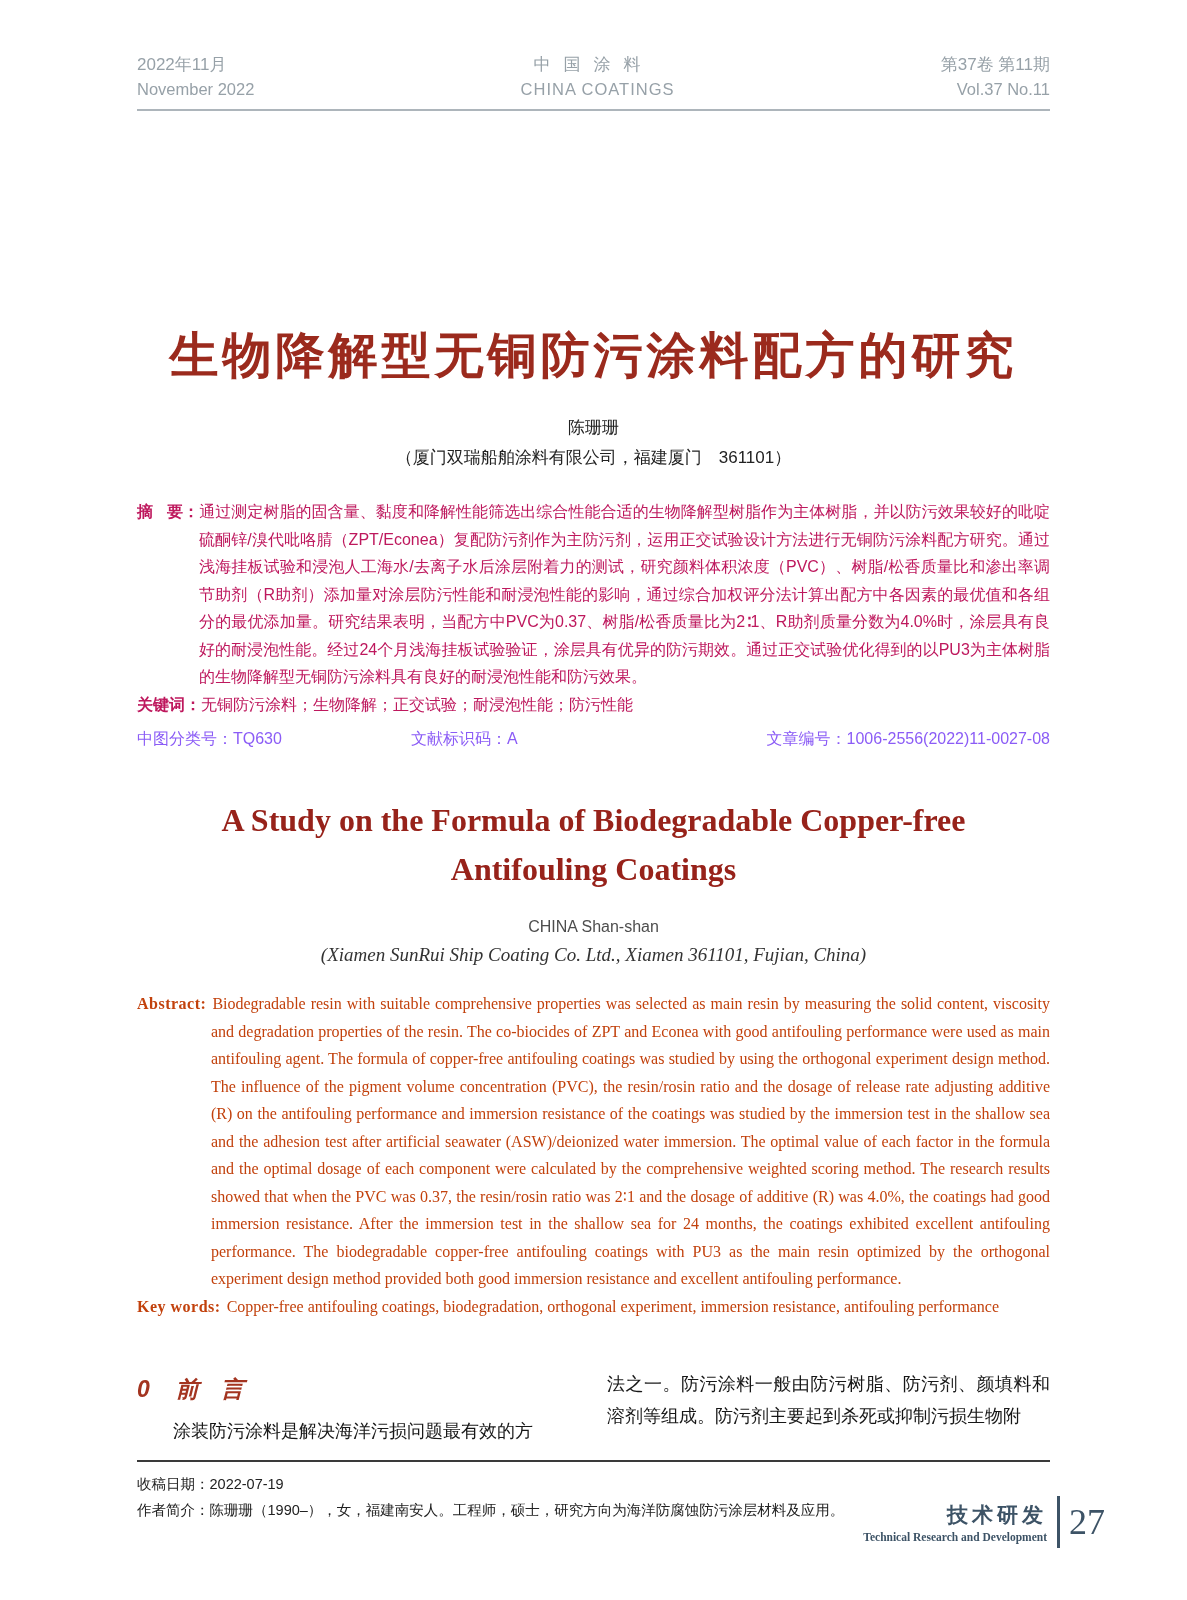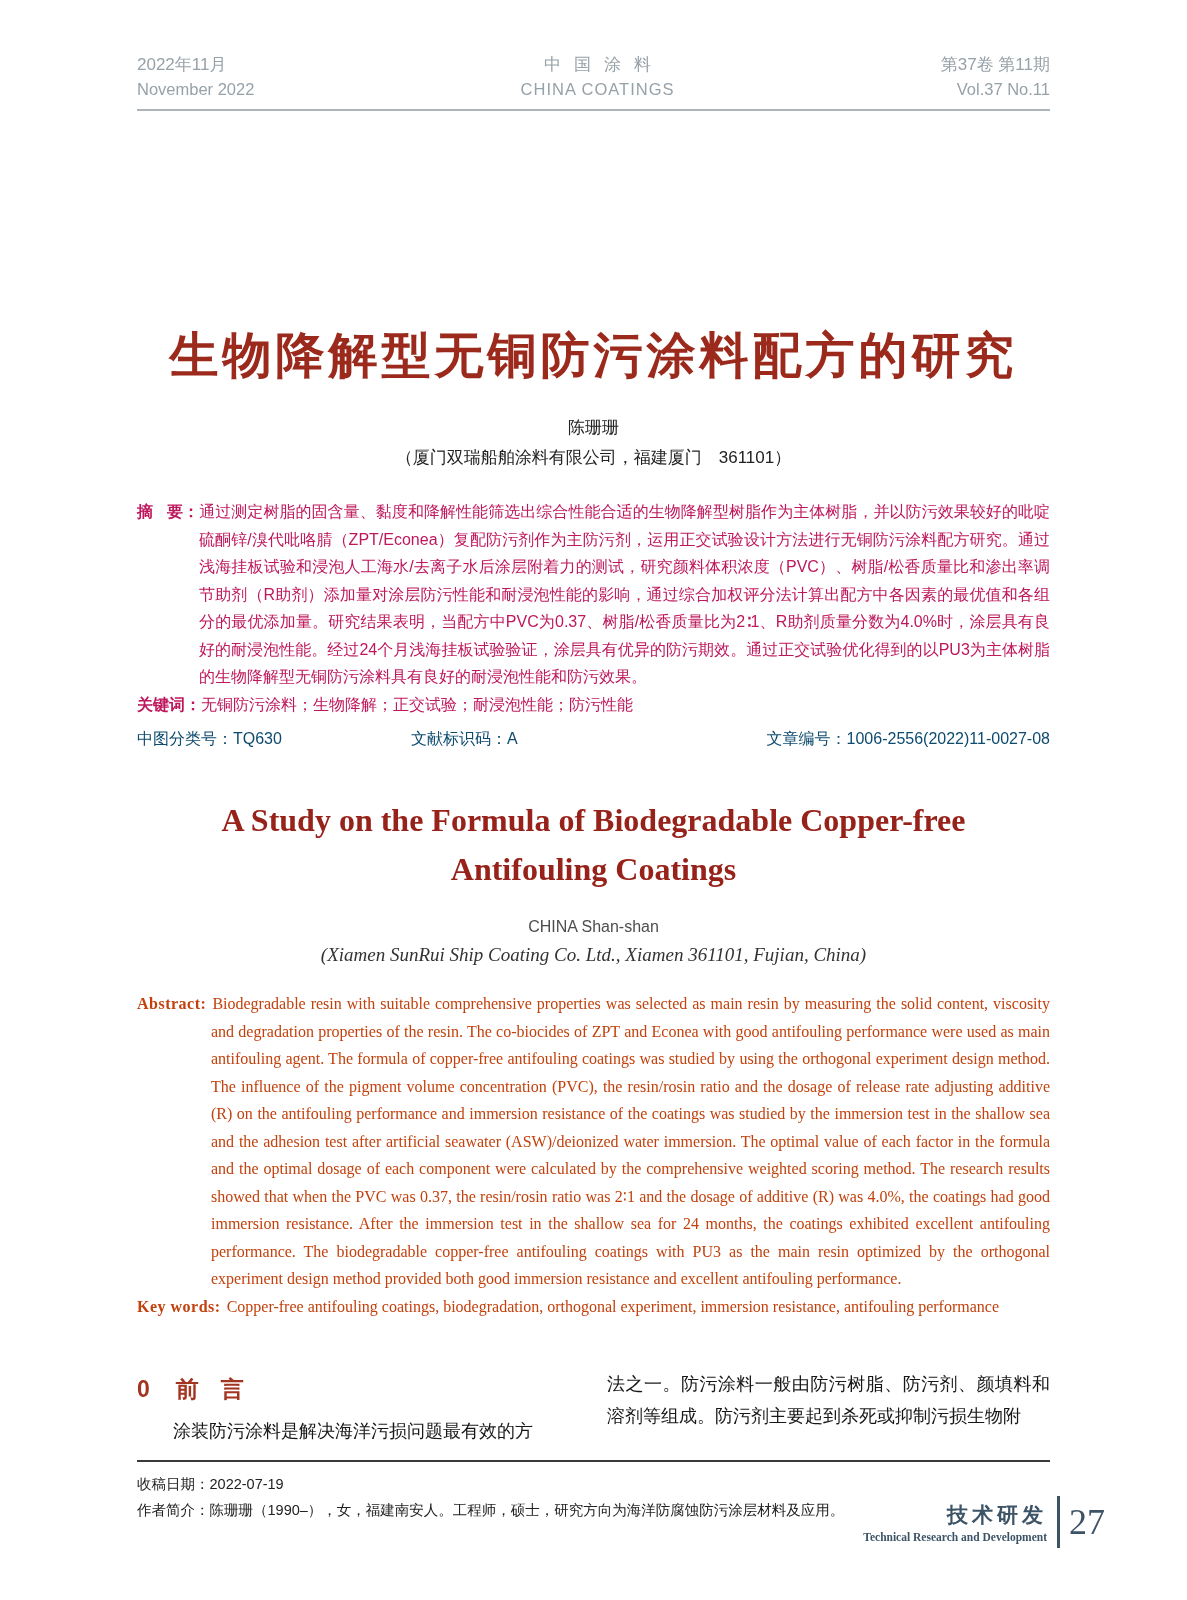--- a/index.html
+++ b/index.html
@@ -10,21 +10,21 @@
     font-family: "Liberation Sans", sans-serif;
     color: #1f1f1f;
     position: relative;
   }
   .page { width: 1187px; height: 1600px; padding: 52px 137px 0 137px; position: relative; }
 
   
   .journal-header { display: flex; justify-content: space-between; align-items: flex-start; color: #97a1a8; }
   .hdr-col { line-height: 25px; font-size: 17px; }
   .hdr-col .l2 { font-size: 16.5px; }
-  .hdr-col.center { text-align: center; }
+  .hdr-col.center { text-align: left; }
   .hdr-col.center .l1 { letter-spacing: 13px; text-indent: 13px; }
   .hdr-col.center .l2 { letter-spacing: 1px; }
   .hdr-col.right { text-align: right; }
   .hdr-rule { border-top: 2px solid #adb5bb; margin-top: 7px; }
 
   
   .title-zh {
     margin-top: 212px; text-align: center;
     font-size: 49px; font-weight: bold; letter-spacing: 4px;
     color: #9b2a1d; font-family: "Liberation Sans", sans-serif;
@@ -32,21 +32,21 @@
   .author-zh { margin-top: 27px; text-align: center; font-size: 17px; color: #222; }
   .affil-zh  { margin-top: 7px;  text-align: center; font-size: 17px; color: #222; }
 
   
   .abstract-zh { margin-top: 29px; }
   .hang-zh { padding-left: 62px; font-size: 16px; line-height: 27.5px; text-align: justify; color: #be185d; }
   .hang-zh .lbl { margin-left: -62px; font-weight: bold; }
   .hang-zh .lbl-sp { letter-spacing: 14px; }
   .keywords-zh { margin-top: 0; }
 
-  .meta-row { display: flex; justify-content: space-between; margin-top: 11px; font-size: 16px; color: #0c4a6e; }
+  .meta-row { display: flex; justify-content: space-between; margin-top: 11px; font-size: 16px; color: #8b5cf6; }
   .meta-row .m2 { margin-left: -120px; }
   .doi { margin-top: 10px; font-family: "Liberation Serif", serif; font-size: 16px; color: #1b1b1b; }
 
   
   .title-en {
     margin-top: 46px; text-align: center;
     font-family: "Liberation Serif", serif; font-weight: bold;
     font-size: 32px; line-height: 49px; color: #97221a;
   }
   .author-en { margin-top: 24px; text-align: center; font-size: 16px; color: #4d4d4d; }
@@ -55,21 +55,21 @@
   
   .abstract-en { margin-top: 24px; }
   .hang-en { padding-left: 74px; font-family: Liberation Serif, serif; font-size: 16px; line-height: 27.5px; text-align: justify; color: #c2410c; }
   .hang-en .lbl-en { margin-left: -74px; font-weight: bold; padding-right: 6px; letter-spacing: 0.5px; }
   .keywords-en { padding-left: 84px; }
   .keywords-en .lbl-en { margin-left: -84px; }
 
   
   .intro { display: flex; gap: 27px; margin-top: 48px; }
   .intro .col { width: 443px; }
-  .sec-head { color: #a33420; font-size: 23px; font-weight: bold; margin-top: 6px; }
+  .sec-head { color: #a33420; font-size: 23px; font-weight: bold; margin-top: 6px; font-style: italic; }
   .sec-head .sec-no { margin-right: 26px; }
   .sec-head .sec-title { letter-spacing: 22px; }
   .body-zh { font-family: "Liberation Serif", serif; font-size: 18px; line-height: 32px; text-align: justify; color: #171717; }
   .intro .col-left .body-zh { margin-top: 10px; text-indent: 2em; }
 
   
   .foot-rule { border-top: 2px solid #3a3a3a; margin-top: 13px; }
   .footnotes { padding-top: 9px; font-size: 14.5px; line-height: 26px; color: #222; }
 
   

